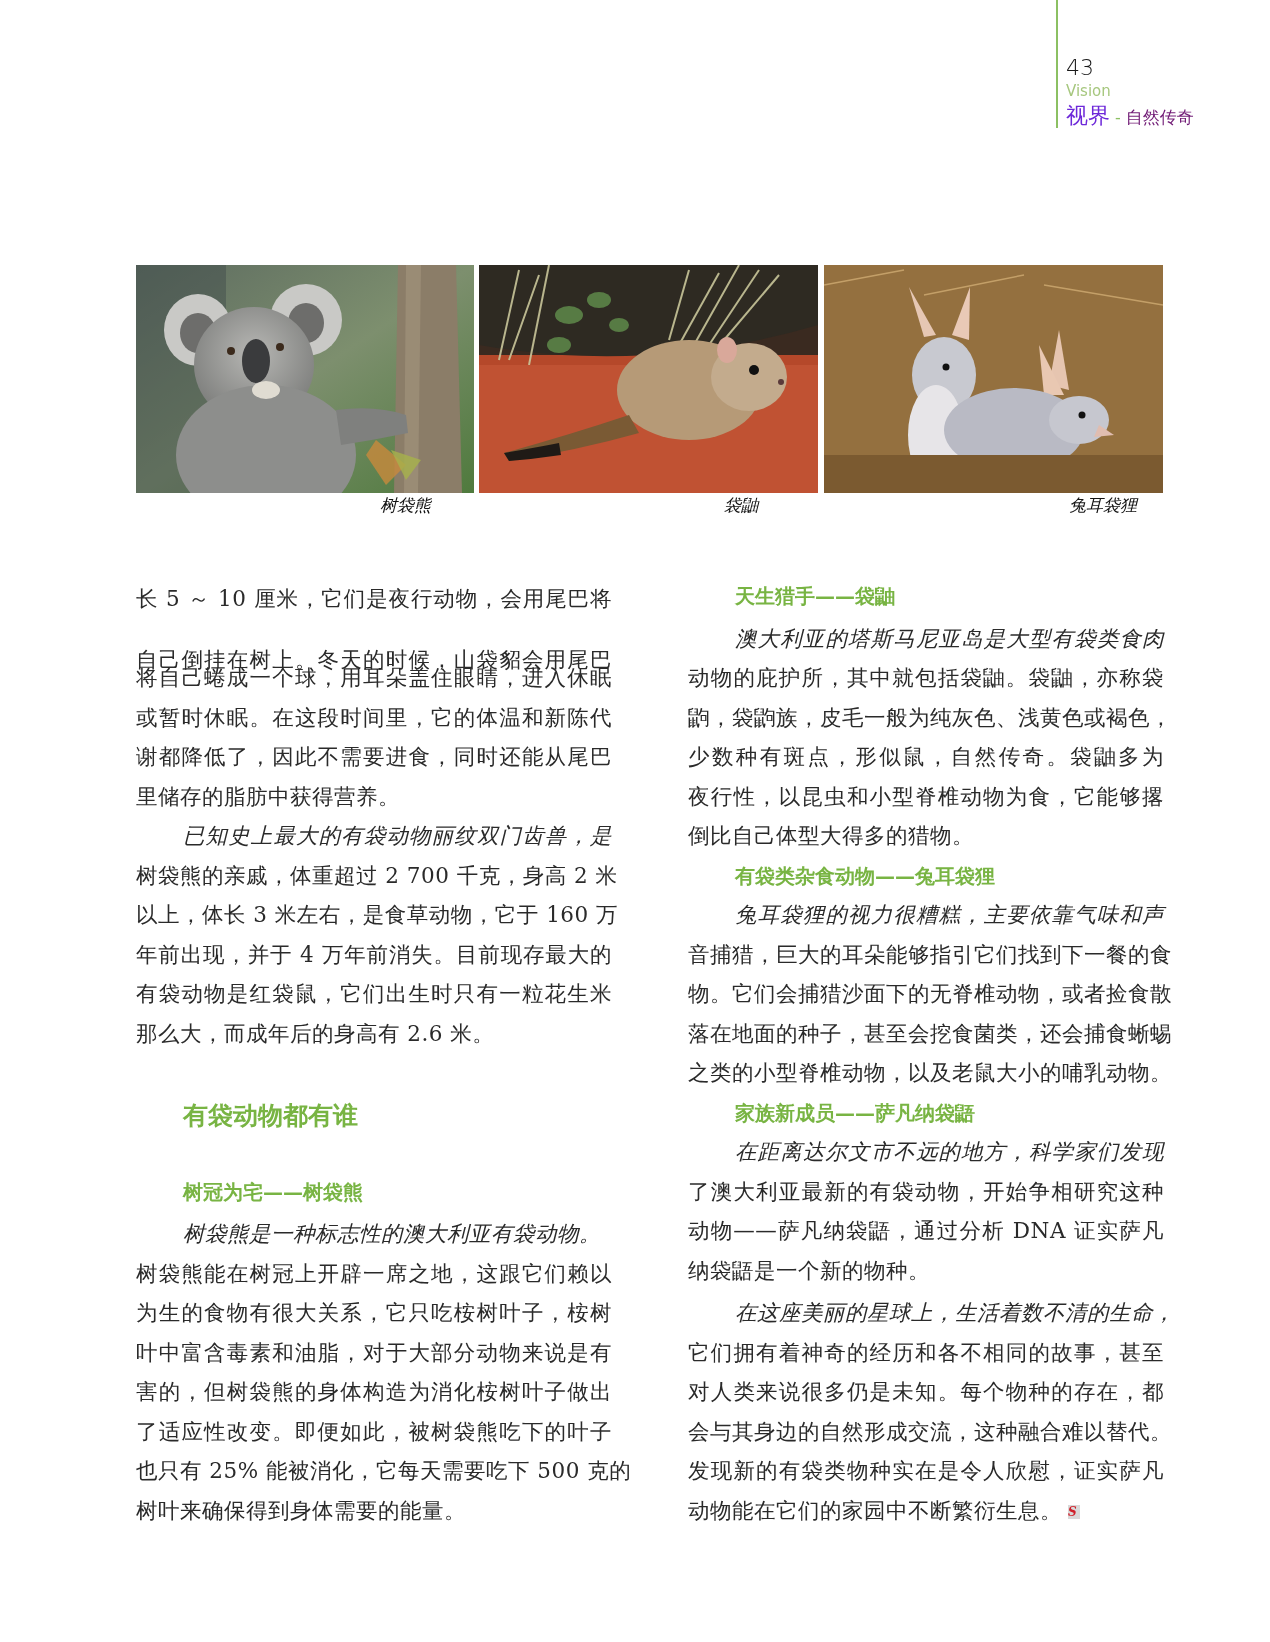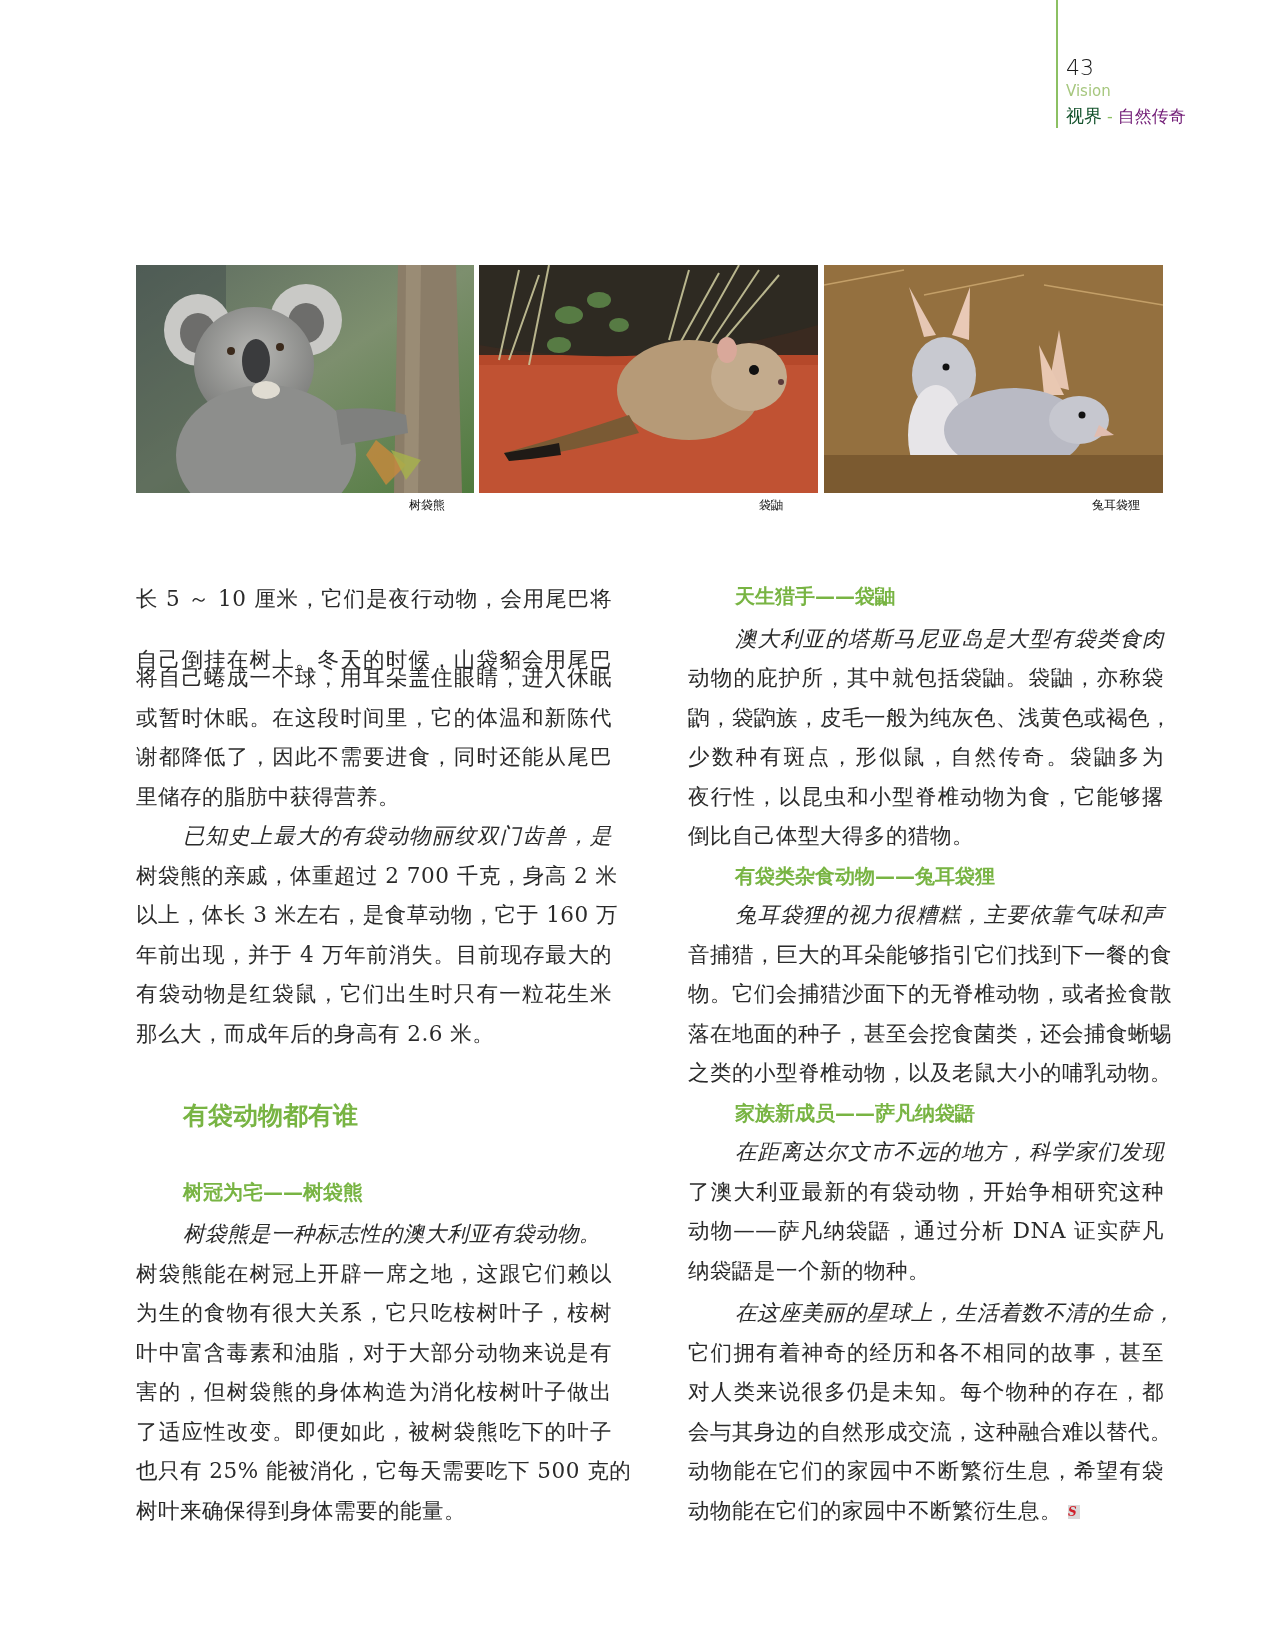--- a/index.html
+++ b/index.html
@@ -5,28 +5,28 @@
   html, body { margin: 0; padding: 0; background: #ffffff; }
   body { width: 1270px; height: 1642px; position: relative; overflow: hidden;
          font-family: "DejaVu Serif", "Liberation Serif", serif; color: #231f20; }
   .vline { position: absolute; left: 1056px; top: 0; width: 1.5px; height: 128px; background: #8cc063; }
   .pgnum { position: absolute; left: 1066px; top: 56px; font-family: "DejaVu Sans", sans-serif;
            font-size: 22px; color: #1a1a1a; font-weight: 300; line-height: 24px; }
   .vision { position: absolute; left: 1066px; top: 82px; font-family: "DejaVu Sans", sans-serif;
             font-size: 15px; color: #a6c77e; line-height: 18px; }
   .section-line { position: absolute; left: 1066px; top: 102px; font-family: "DejaVu Sans", sans-serif;
                   line-height: 28px; white-space: nowrap; }
-  .section-main { font-size: 18px; color: #14532d; }
+  .section-main { font-size: 22px; color: #6d28d9; }
   .section-dash { font-size: 16px; color: #8cc063; margin: 0 5px; }
   .section-sub { font-size: 17px; color: #701a75; }
 
   .photo { position: absolute; top: 265px; height: 228px; overflow: hidden; }
   .photo svg { display: block; width: 100%; height: 100%; }
   .caption { position: absolute; top: 497px; font-family: "DejaVu Sans", sans-serif;
-             font-size: 12px; color: #111; text-align: center; line-height: 16px; }
+             font-size: 17px; color: #111; text-align: left; line-height: 16px; font-style: italic; }
 
   .col { position: absolute; width: 476px; }
   .line { position: absolute; left: 0; width: 476px; height: 30px; font-size: 21.5px; line-height: 30px;
           white-space: nowrap; text-align: justify; text-align-last: justify; letter-spacing: 0.5px; color: #2a2a2a; }
   .line.last { text-align-last: left; }
   .line.indent { padding-left: 47px; width: 429px; font-style: italic; }
   .h2 { position: absolute; left: 47px; font-family: "DejaVu Sans", sans-serif; font-weight: bold;
         color: #78b443; font-size: 25px; line-height: 32px; white-space: nowrap; }
   .h3 { position: absolute; left: 47px; font-family: "DejaVu Sans", sans-serif; font-weight: bold;
         color: #78b443; font-size: 20px; line-height: 28px; white-space: nowrap; }
@@ -190,16 +190,16 @@
     <div class="line indent" style="top:1137px">在距离达尔文市不远的地方，科学家们发现</div>
     <div class="line" style="top:1176.5px">了澳大利亚最新的有袋动物，开始争相研究这种</div>
     <div class="line" style="top:1216px">动物——萨凡纳袋鼯，通过分析 DNA 证实萨凡</div>
     <div class="line last" style="top:1255.5px">纳袋鼯是一个新的物种。</div>
   </div>
   <div>
     <div class="line indent" style="top:1298px">在这座美丽的星球上，生活着数不清的生命，</div>
     <div class="line" style="top:1337.5px">它们拥有着神奇的经历和各不相同的故事，甚至</div>
     <div class="line" style="top:1377px">对人类来说很多仍是未知。每个物种的存在，都</div>
     <div class="line" style="top:1416.5px">会与其身边的自然形成交流，这种融合难以替代。</div>
-    <div class="line" style="top:1456px">动物能在它们的家园中不断繁衍生息，希望有袋</div>
+    <div class="line" style="top:1456px">发现新的有袋类物种实在是令人欣慰，证实萨凡</div>
     <div class="line last" style="top:1495.5px"><span>动物能在它们的家园中不断繁衍生息。</span><span class="endmark">S</span></div>
   </div>
 </div>
 
 </body></html>

